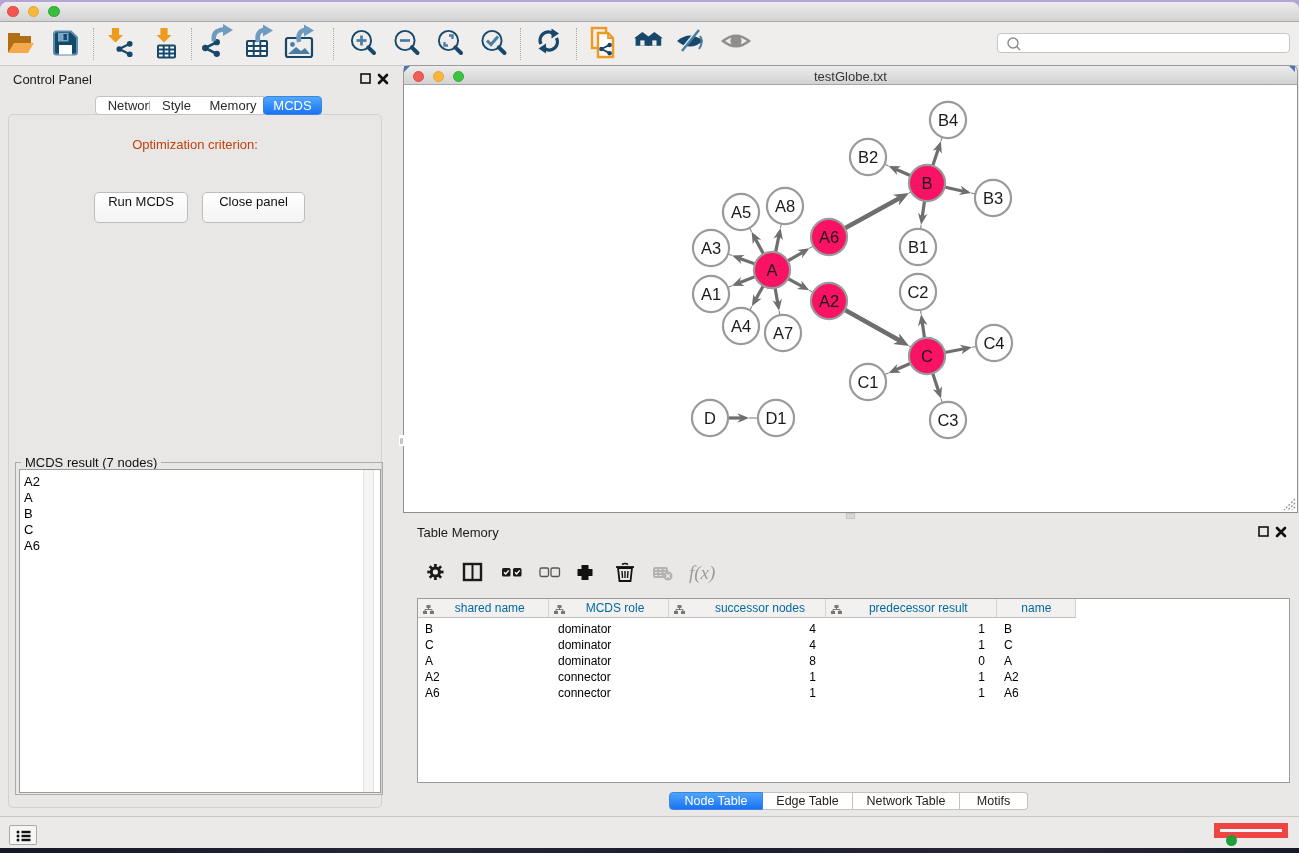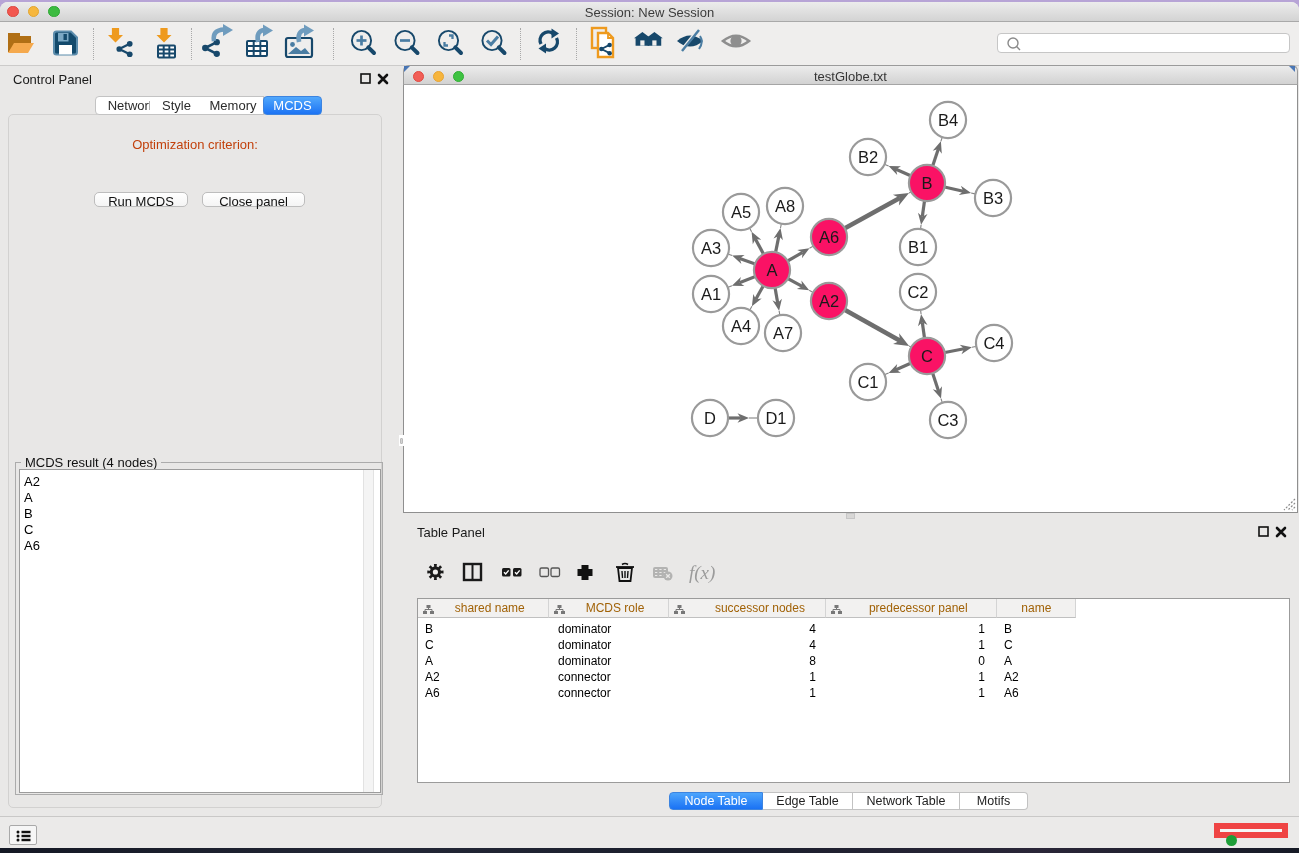--- a/index.html
+++ b/index.html
@@ -15,55 +15,54 @@
 #mainsep{position:absolute;left:0;top:63px;width:100%;height:0;border-top:1px solid #cccbca}
 #main{position:absolute;left:0;top:64px;width:1299px;height:750px;background:#e9e8e7}
 
 #cp-title{position:absolute;left:13px;top:6px;font-size:13px;color:#1a1a1a}
 #cp-box{position:absolute;left:8px;top:48px;width:374px;height:694px;background:#e8e7e6;border:1px solid #d2d1d0;border-radius:5px}
 .tab{position:absolute;top:30px;height:19px;background:#fff;border:1px solid #c3c3c3;font-size:13px;color:#2b2b2b;text-align:center;line-height:18px}
 .tabsel{background:linear-gradient(#51a8fc,#1c73f4);color:#fff;border-color:#3c84e0;border-radius:4px}
 #optlabel{position:absolute;left:0;top:71px;width:390px;text-align:center;font-size:13px;color:#c2410c}
 #dropdown{position:absolute;left:42px;top:92px;width:314px;height:22px;background:#fff;border:1px solid #b9b9b9;border-radius:5px;font-size:13px;color:#111;line-height:20px;padding-left:9px}
 #dd-btn{position:absolute;right:-1px;top:-1px;width:22px;height:22px;border-radius:5px;background:linear-gradient(#56abfd,#176ef3)}
-.btn{position:absolute;top:126px;height:15px;background:linear-gradient(#ffffff,#f4f4f4);border:1px solid #bdbdbd;border-radius:5px;font-size:13px;color:#111;text-align:center;line-height:17px}
+.btn{position:absolute;top:126px;height:31px;background:linear-gradient(#ffffff,#f4f4f4);border:1px solid #bdbdbd;border-radius:5px;font-size:13px;color:#111;text-align:center;line-height:17px}
 #groupbox{position:absolute;left:15px;top:396px;width:368px;height:333px;border:1px solid #ababab}
 #grouplabel{position:absolute;left:5px;top:-8px;background:#e8e7e6;padding:0 4px;font-size:13px;color:#111}
 #mcdslist{position:absolute;left:3px;top:6px;width:362px;height:324px;background:#fff;border:1px solid #9c9c9c;font-size:13px;color:#000;padding-top:4px}
 #mcdslist .it{height:16px;line-height:16px;padding-left:4px}
 #mcdssb{position:absolute;right:6px;top:0;width:11px;height:100%;background:#f4f4f4;border-left:1px solid #e2e2e2;border-right:1px solid #e2e2e2}
 
 #netwin{position:absolute;left:403px;top:-1px;width:895px;height:448px}
 #netbar{position:absolute;left:0;top:0;width:100%;height:20px;border-radius:6px 6px 0 0;background:linear-gradient(#ececec,#d2d2d2);border:1px solid #9b9b9b;border-bottom:1px solid #a5a5a5}
 #netbar .t{position:absolute;top:3px;width:100%;text-align:center;font-size:13px;color:#353535}
 .corner{position:absolute;top:0;width:8px;height:8px}
 #netcanvas{position:absolute;left:0;top:20px;width:895px;height:428px;background:#fff;border:1px solid #8f8f8f;border-top:none}
 
 #tp-title{position:absolute;left:417px;top:459px;font-size:13px;color:#1a1a1a}
 #tp-toolbar{position:absolute;left:417px;top:490px;width:875px;height:32px}
 #table{position:absolute;left:417px;top:532px;width:873px;height:185px;background:#fff;border:1px solid #9b9b9b}
-.th{position:absolute;top:0;height:19px;background:#f2f1f0;border-right:1px solid #d4d4d4;border-bottom:1px solid #c0c0c0;font-size:12px;color:#a16207;text-align:center;line-height:19px}
+.th{position:absolute;top:0;height:19px;background:#f2f1f0;border-right:1px solid #d4d4d4;border-bottom:1px solid #c0c0c0;font-size:12px;color:#0369a1;text-align:center;line-height:19px}
 .td{position:absolute;height:16px;font-size:12px;color:#000;line-height:16px}
 .num{text-align:right}
 
 .btab{position:absolute;top:726px;height:18px;background:#fff;border:1px solid #c2c2c2;font-size:12.5px;color:#222;text-align:center;line-height:17px}
 .btabsel{background:linear-gradient(#4da5fc,#1a72f4);color:#fff;border-color:#3c84e0}
 
 #statusbar{position:absolute;left:0;top:814px;width:100%;height:32px;background:#ebeae9;border-top:1px solid #c9c8c7}
 #listbtn{position:absolute;left:9px;top:8px;width:28px;height:20px;background:#f6f6f6;border:1px solid #a9a9a9;border-radius:2px}
 #membtn{position:absolute;right:11px;top:6px;width:74px;height:15px;background:#f6f6f6;border:6px solid #ef4444;font-size:12px;color:#111;line-height:22px}
 </style></head>
 <body>
 <div id="bottomwall"></div>
 <div id="app">
  <div id="titlebar">
   <div class="light" style="left:7px;background:#f2574f;border:0.5px solid #dc4840"></div>
   <div class="light" style="left:27.5px;background:#f6b73e;border:0.5px solid #e3a52f"></div>
   <div class="light" style="left:48px;background:#3dbb41;border:0.5px solid #2ea833"></div>
-  <div class="t">Session: New Session</div>
  </div>
  <div id="toolbar">
       <svg width="780" height="43" style="position:absolute;top:0;left:0">
         <g transform="translate(0,-22)">
           <path d="M8 33 L8 52 L12 52 L12 37 L20 37 L20 33 Z" fill="#b06f15"></path>
           <path d="M8 33 L18 33 L20 36 L31 36 L31 43 L8 52 Z" fill="#b06f15"></path>
           <path d="M14 43 L34 43 L28 53 L8 53 Z" fill="#f5a94d"></path>
           <path d="M54 34 Q54 31.5 56.5 31.5 L71 31.5 L77 37.5 L77 52 Q77 54.5 74.5 54.5 L56.5 54.5 Q54 54.5 54 52 Z" fill="#134a6c" stroke="#5b8cac" stroke-width="2"></path>
           <rect x="58" y="33" width="10.5" height="8.5" fill="#7aa8c4"></rect>
           <rect x="63.5" y="34" width="3.4" height="6" fill="#134a6c"></rect>
@@ -169,21 +168,21 @@
 </svg>
 <div id="cp-box"></div>
 <div class="tab" style="left:95px;width:73px;border-radius:4px 0 0 4px">Network</div>
       <div class="tab" style="left:150px;width:54px;border-left:none">Style</div>
       <div class="tab" style="left:203px;width:61px;border-left:none">Memory</div>
       <div class="tab tabsel" style="left:263px;width:59px">MCDS</div>
 <div id="optlabel">Optimization criterion:</div>
 <div class="btn" style="left:94px;width:94px">Run MCDS</div>
 <div class="btn" style="left:202px;width:103px">Close panel</div>
 <div id="groupbox">
-        <div id="grouplabel">MCDS result (4 nodes)</div>
+        <div id="grouplabel">MCDS result (7 nodes)</div>
 <div id="mcdslist">
           <div class="it">A2</div>
           <div class="it">A</div>
           <div class="it">B</div>
           <div class="it">C</div>
           <div class="it">A6</div>
           <div id="mcdssb"></div>
         </div>
       </div>
 
@@ -301,21 +300,21 @@
           <text x="515" y="212.8" font-size="16.5" fill="#1a1a1a" text-anchor="middle">C2</text>
           <text x="591" y="263.8" font-size="16.5" fill="#1a1a1a" text-anchor="middle">C4</text>
           <text x="524" y="276.8" font-size="16.5" fill="#1a1a1a" text-anchor="middle">C</text>
           <text x="465" y="302.8" font-size="16.5" fill="#1a1a1a" text-anchor="middle">C1</text>
           <text x="545" y="340.8" font-size="16.5" fill="#1a1a1a" text-anchor="middle">C3</text>
           <text x="307" y="338.8" font-size="16.5" fill="#1a1a1a" text-anchor="middle">D</text>
           <text x="373" y="338.8" font-size="16.5" fill="#1a1a1a" text-anchor="middle">D1</text>
         </svg>
 </div>
 
-<div id="tp-title">Table Panel</div>
+<div id="tp-title">Table Memory</div>
 <svg width="30" height="14" style="position:absolute;left:1258px;top:459px">
  <rect x="1" y="2" width="9" height="9" fill="none" stroke="#111" stroke-width="1.6"></rect>
  <path d="M19 3 L27 11 M27 3 L19 11" stroke="#111" stroke-width="2.6" stroke-linecap="round"></path>
 </svg>
 <div id="tp-toolbar"><svg width="320" height="32">
           <polygon points="16.9,7.9 19.9,7.9 19.6,10.5 21.4,11.3 23.1,9.3 25.1,11.3 23.1,13.0 23.9,14.8 26.5,14.5 26.5,17.5 23.9,17.2 23.1,19.0 25.1,20.7 23.1,22.7 21.4,20.7 19.6,21.5 19.9,24.1 16.9,24.1 17.2,21.5 15.4,20.7 13.7,22.7 11.7,20.7 13.7,19.0 12.9,17.2 10.3,17.5 10.3,14.5 12.9,14.8 13.7,13.0 11.7,11.3 13.7,9.3 15.4,11.3 17.2,10.5" fill="#1a1a1a"></polygon>
           <circle cx="18.4" cy="16" r="2.6" fill="#efeeed"></circle>
           <rect x="47" y="8" width="17" height="16" fill="none" stroke="#1a1a1a" stroke-width="2.4"></rect>
           <line x1="55.5" y1="8" x2="55.5" y2="24" stroke="#1a1a1a" stroke-width="2"></line>
           <rect x="85" y="12" width="8.5" height="8.5" rx="1.5" fill="#1a1a1a"></rect>
@@ -360,21 +359,21 @@
           <rect x="7" y="10" width="4" height="3" fill="#777"></rect>
           <path d="M 5.5 7 L 5.5 8.5 M 2 8.5 L 9 8.5 M 2 8.5 L 2 10 M 9 8.5 L 9 10" stroke="#777" stroke-width="1" fill="none"></path>
         </svg>
         <div class="th" style="left:250.5px;width:157.8px;padding-left:26px">successor nodes</div>
         <svg width="13" height="16" style="position:absolute;left:255.5px;top:2px">
           <rect x="3.5" y="4" width="4" height="3" fill="#777"></rect>
           <rect x="0" y="10" width="4" height="3" fill="#777"></rect>
           <rect x="7" y="10" width="4" height="3" fill="#777"></rect>
           <path d="M 5.5 7 L 5.5 8.5 M 2 8.5 L 9 8.5 M 2 8.5 L 2 10 M 9 8.5 L 9 10" stroke="#777" stroke-width="1" fill="none"></path>
         </svg>
-        <div class="th" style="left:408.3px;width:171px;padding-left:14px">predecessor panel</div>
+        <div class="th" style="left:408.3px;width:171px;padding-left:14px">predecessor result</div>
         <svg width="13" height="16" style="position:absolute;left:413.3px;top:2px">
           <rect x="3.5" y="4" width="4" height="3" fill="#777"></rect>
           <rect x="0" y="10" width="4" height="3" fill="#777"></rect>
           <rect x="7" y="10" width="4" height="3" fill="#777"></rect>
           <path d="M 5.5 7 L 5.5 8.5 M 2 8.5 L 9 8.5 M 2 8.5 L 2 10 M 9 8.5 L 9 10" stroke="#777" stroke-width="1" fill="none"></path>
         </svg>
         <div class="th" style="left:579.3px;width:79.1px;padding-left:0px">name</div>
         <div class="td" style="left:7px;top:22px;width:120px">B</div>
         <div class="td" style="left:140px;top:22px;width:100px">dominator</div>
         <div class="td num" style="left:250px;top:22px;width:148px">4</div>

